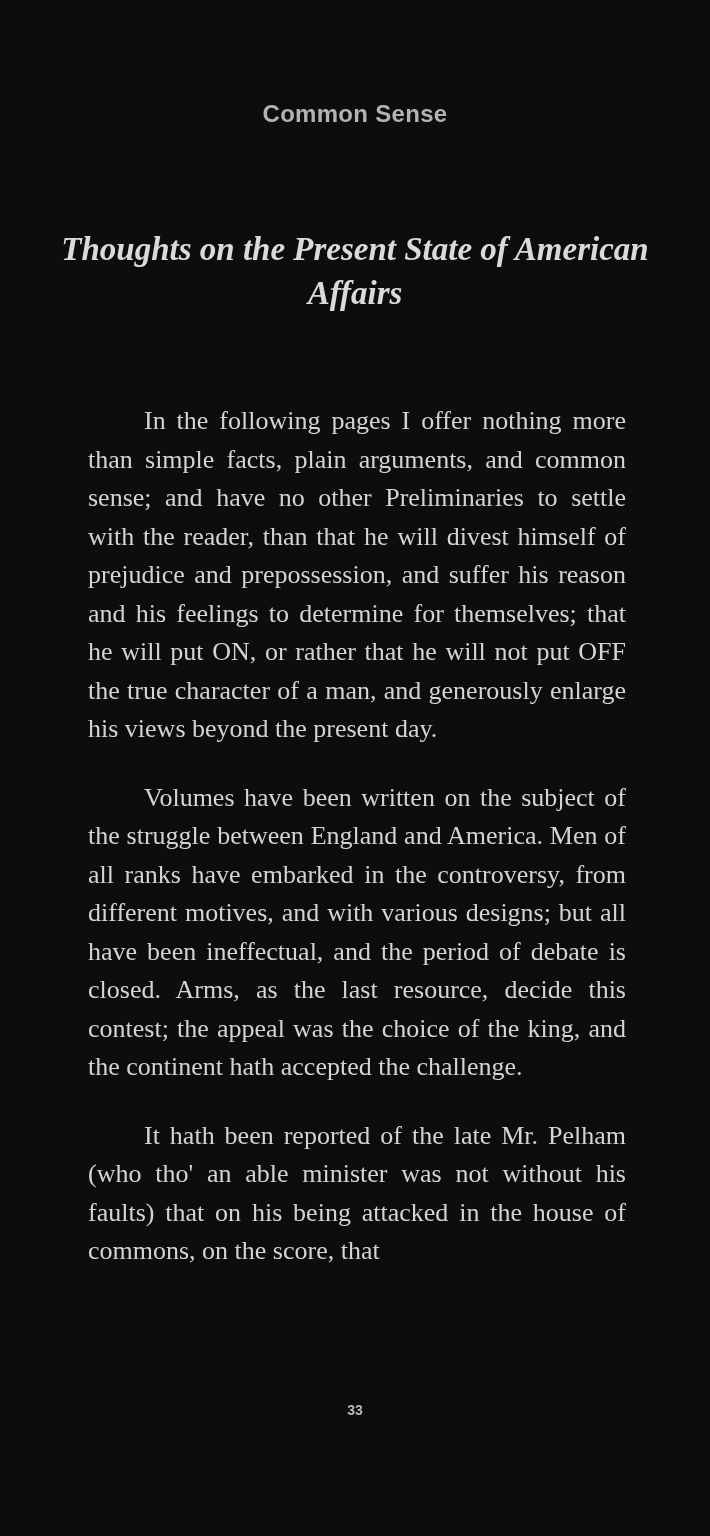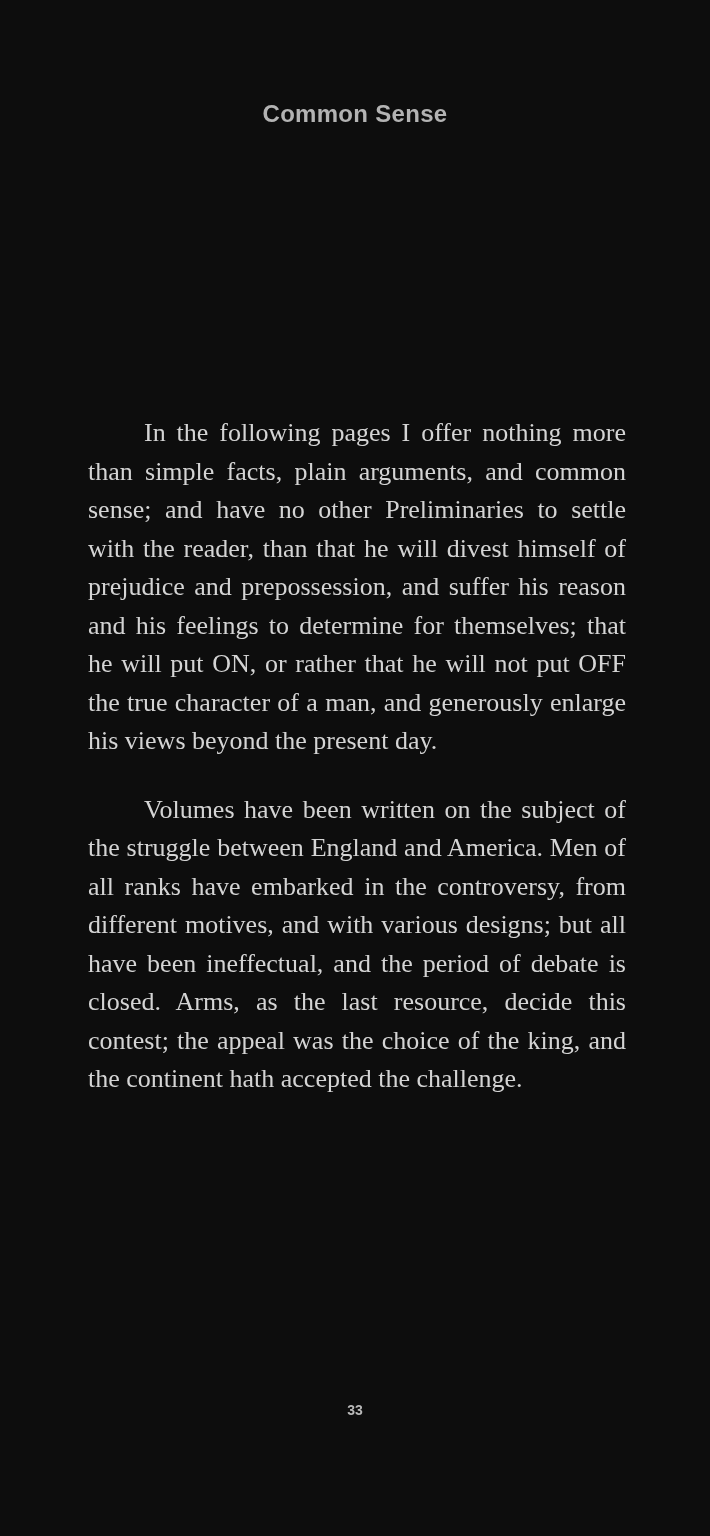--- a/index.html
+++ b/index.html
@@ -47,21 +47,21 @@
     width: 538px;
     font-family: "Liberation Serif", serif;
     font-size: 26px;
     line-height: 38.5px;
     color: #d4d4d4;
     text-align: justify;
     hyphens: auto;
     -webkit-hyphens: auto;
   }
   .body-text p {
-    margin: 12px 0 30px 0;
+    margin: 0 0 30px 0;
     text-indent: 56px;
   }
   .page-number {
     position: absolute;
     top: 1402px;
     left: 0;
     width: 710px;
     text-align: center;
     font-family: "Liberation Sans", sans-serif;
     font-size: 14px;
@@ -69,21 +69,23 @@
     color: #b9b9b9;
   }
 </style>
 </head>
 <body>
 
 <div class="reader-page" lang="en">
 
   <div class="running-header">Common Sense</div>
 
+  <h1 class="chapter-title">Thoughts on the Present State of American Affairs</h1>
 
   <div class="body-text">
     <p>In the following pages I offer nothing more than simple facts, plain arguments, and common sense; and have no other Preliminaries to settle with the reader, than that he will divest himself of prejudice and prepossession, and suffer his reason and his feelings to determine for themselves; that he will put ON, or rather that he will not put OFF the true character of a man, and generously enlarge his views beyond the present day.</p>
     <p>Volumes have been written on the subject of the struggle between England and America. Men of all ranks have embarked in the controversy, from different motives, and with various designs; but all have been ineffectual, and the period of debate is closed. Arms, as the last resource, decide this contest; the appeal was the choice of the king, and the continent hath accepted the challenge.</p>
+    <p>It hath been reported of the late Mr. Pelham (who tho' an able minister was not without his faults) that on his being attacked in the house of commons, on the score, that</p>
   </div>
 
   <div class="page-number">33</div>
 
 </div>
 
 </body></html>

